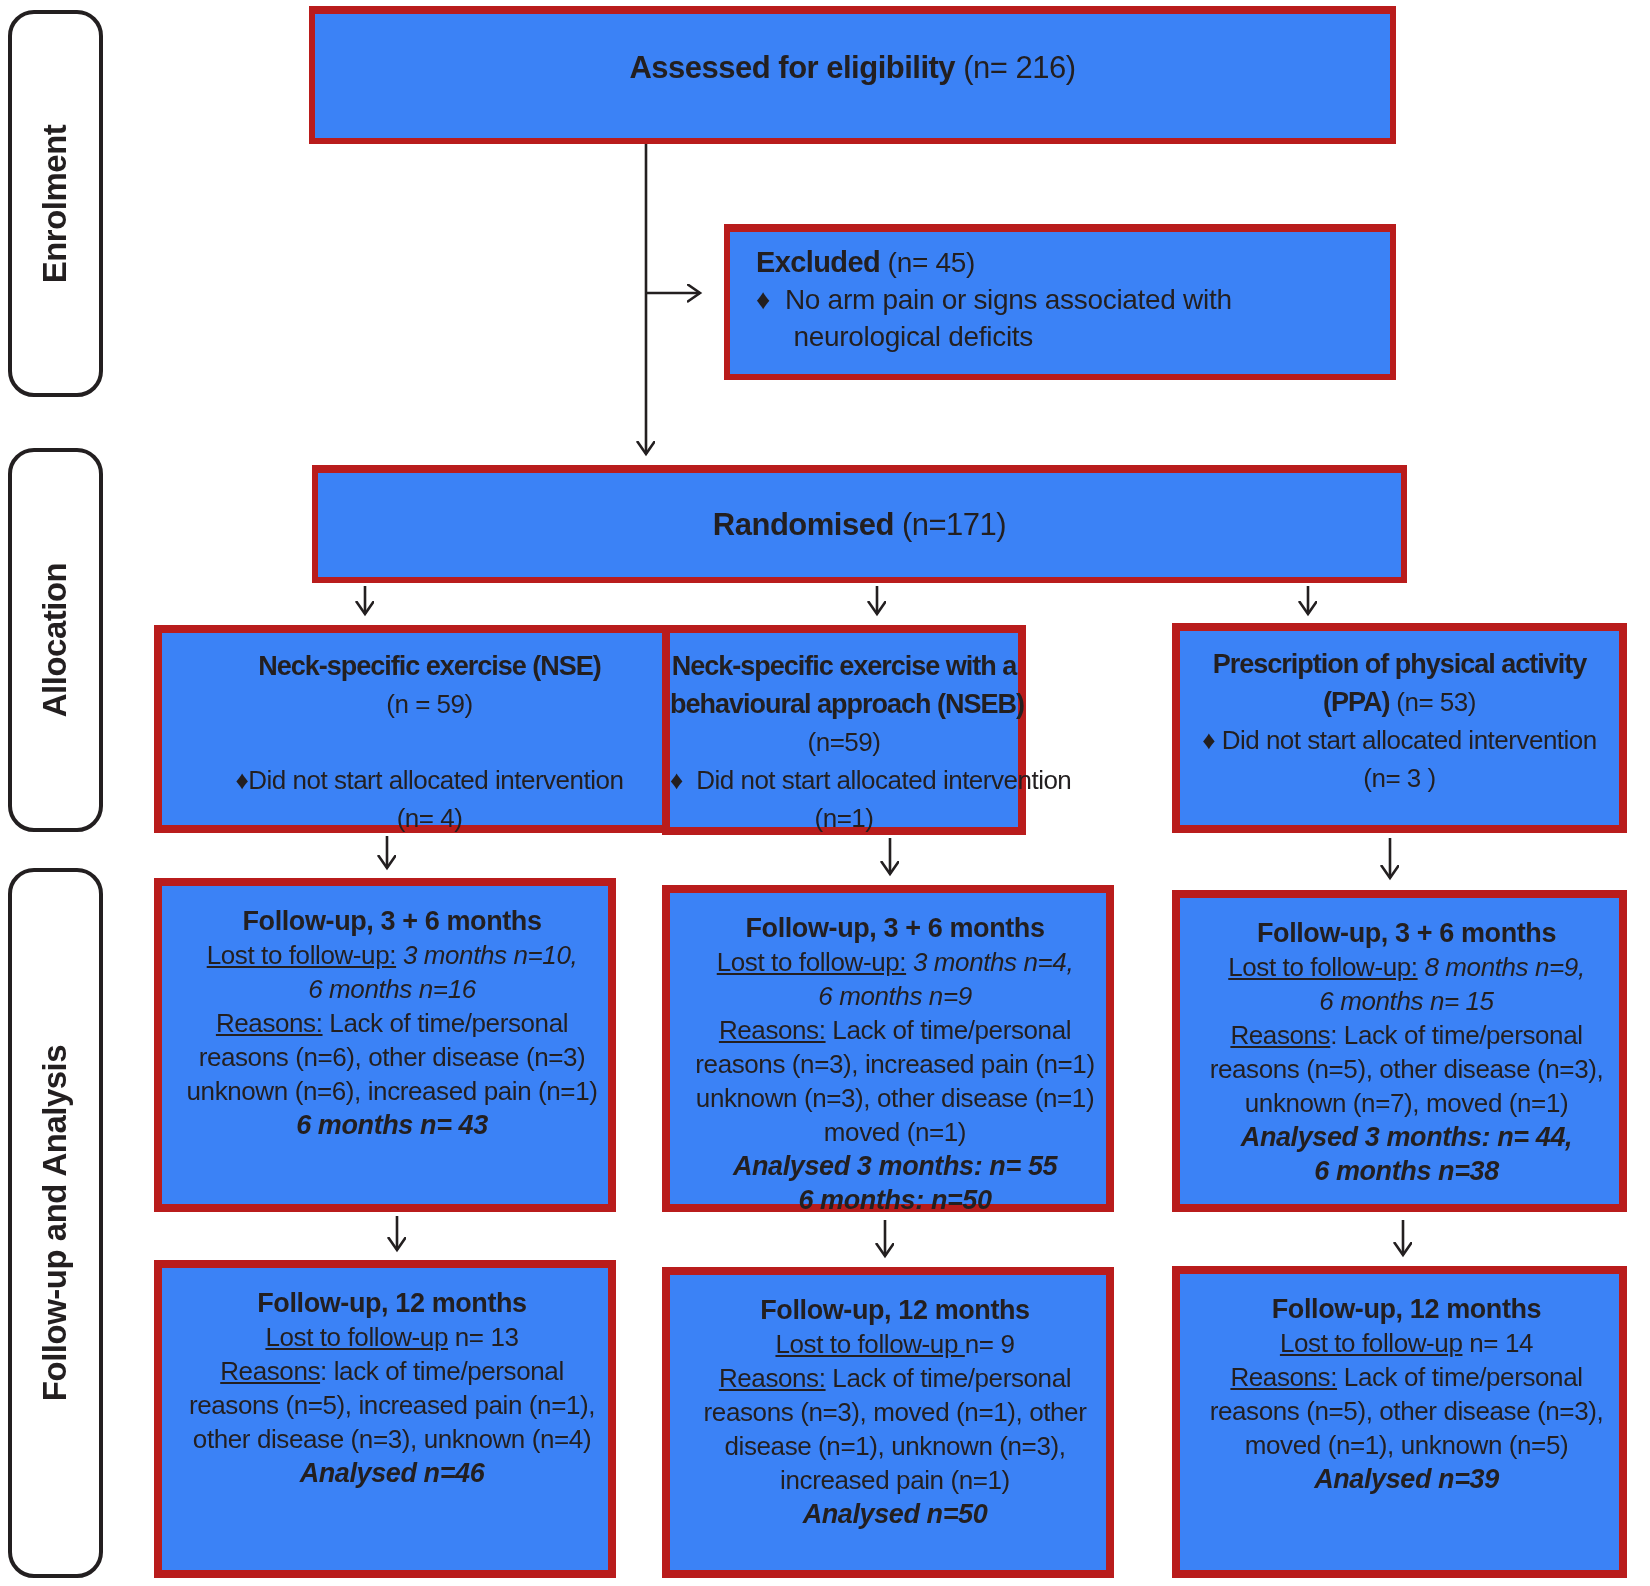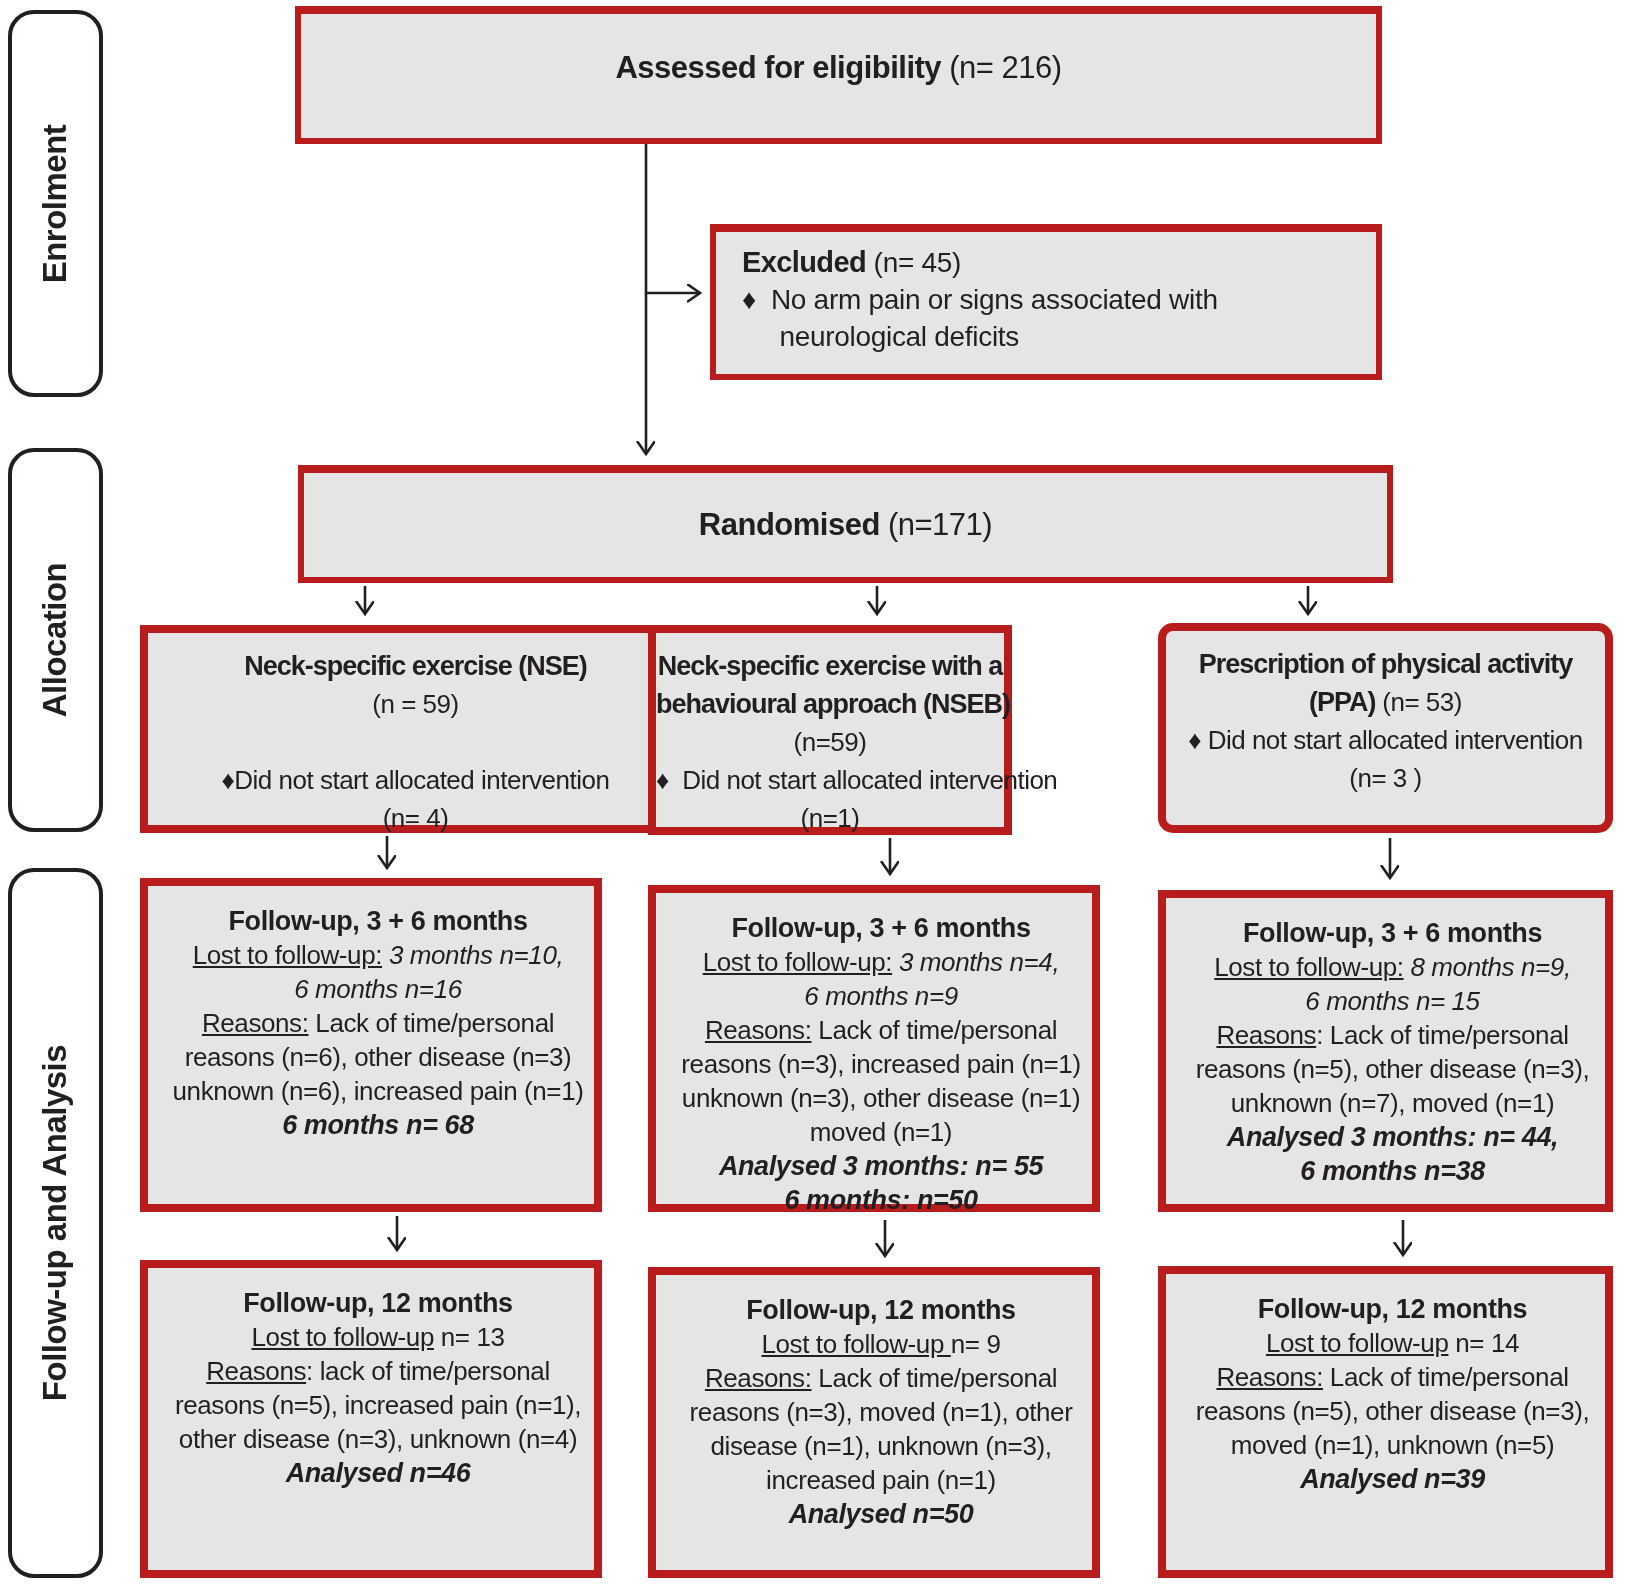--- a/index.html
+++ b/index.html
@@ -1,20 +1,20 @@
 <!DOCTYPE html>
 <html><head>
 <meta charset="utf-8">
 <style>
   html,body{margin:0;padding:0;background:#ffffff;}
   body{width:1650px;height:1586px;position:relative;overflow:hidden;
        font-family:"Liberation Sans", sans-serif;color:#231f20;}
   .canvas{position:absolute;left:0;top:0;width:1650px;height:1586px;background:#fff;}
   svg.arrows{position:absolute;left:0;top:0;width:1650px;height:1586px;pointer-events:none;}
-  .box{position:absolute;background:#e5e5e5;border:8px solid #b91c1c;box-sizing:border-box;}
+  .box{position:absolute;background:#3b82f6;border:8px solid #b91c1c;box-sizing:border-box;margin-left:14px;}
   .bigbox{border-width:6px;border-top-width:8px;}
   .centerbox{display:flex;flex-direction:column;align-items:center;justify-content:center;
              text-align:center;font-size:31px;letter-spacing:-0.5px;}
   .centerbox .ln{white-space:pre;}
   .side{position:absolute;left:8px;width:95px;border:4px solid #231f20;border-radius:26px;
         background:#fff;box-sizing:border-box;display:flex;align-items:center;justify-content:center;}
   .side span{transform:rotate(-90deg);white-space:nowrap;font-weight:700;font-size:33px;letter-spacing:-0.5px;}
   .rich .ln{white-space:pre;}
   .textbox{font-size:26px;line-height:34px;letter-spacing:-0.4px;padding:18px 8px 8px 22px;text-align:center;}
   .allocbox{font-size:26px;line-height:38px;text-align:center;padding-top:14px;letter-spacing:-0.5px;}
@@ -81,35 +81,35 @@
       <div class="ln"><span>♦Did not start allocated intervention</span></div>
       <div class="ln"><span>(n= 4)</span></div>
     </div>
   <div class="box rich allocbox" style="left:648px;top:625px;width:364px;height:210px;">
       <div class="ln"><span class="b">Neck-specific exercise with a</span></div>
       <div class="ln"><span class="b">behavioural approach (NSEB)</span></div>
       <div class="ln"><span>(n=59)</span></div>
       <div class="ln"><span>♦&nbsp; Did not start allocated intervention</span></div>
       <div class="ln"><span>(n=1)</span></div>
     </div>
-  <div class="box rich allocbox" style="left:1158px;top:623px;width:455px;height:210px;border-radius:15px;">
+  <div class="box rich allocbox" style="left:1158px;top:623px;width:455px;height:210px;">
       <div class="ln"><span class="b">Prescription of physical activity</span></div>
       <div class="ln"><span class="b">(PPA)</span><span> (n= 53)</span></div>
       <div class="ln"><span>♦ Did not start allocated intervention</span></div>
       <div class="ln"><span>(n= 3 )</span></div>
     </div>
 
   <div class="box rich textbox" style="left:140px;top:878px;width:462px;height:334px;">
       <div class="ln"><span class="b">Follow-up, 3 + 6 months</span></div>
       <div class="ln"><span class="u">Lost to follow-up:</span><span> </span><span class="i">3 months n=10,</span></div>
       <div class="ln"><span class="i">6 months n=16</span></div>
       <div class="ln"><span class="u">Reasons:</span><span> Lack of time/personal</span></div>
       <div class="ln"><span>reasons (n=6), other disease (n=3)</span></div>
       <div class="ln"><span>unknown (n=6), increased pain (n=1)</span></div>
-      <div class="ln"><span class="b i">6 months n= 68</span></div>
+      <div class="ln"><span class="b i">6 months n= 43</span></div>
     </div>
   <div class="box rich textbox" style="left:648px;top:885px;width:452px;height:327px;">
       <div class="ln"><span class="b">Follow-up, 3 + 6 months</span></div>
       <div class="ln"><span class="u">Lost to follow-up:</span><span> </span><span class="i">3 months n=4,</span></div>
       <div class="ln"><span class="i">6 months n=9</span></div>
       <div class="ln"><span class="u">Reasons:</span><span> Lack of time/personal</span></div>
       <div class="ln"><span>reasons (n=3), increased pain (n=1)</span></div>
       <div class="ln"><span>unknown (n=3), other disease (n=1)</span></div>
       <div class="ln"><span>moved (n=1)</span></div>
       <div class="ln"><span class="b i">Analysed 3 months: n= 55</span></div>

